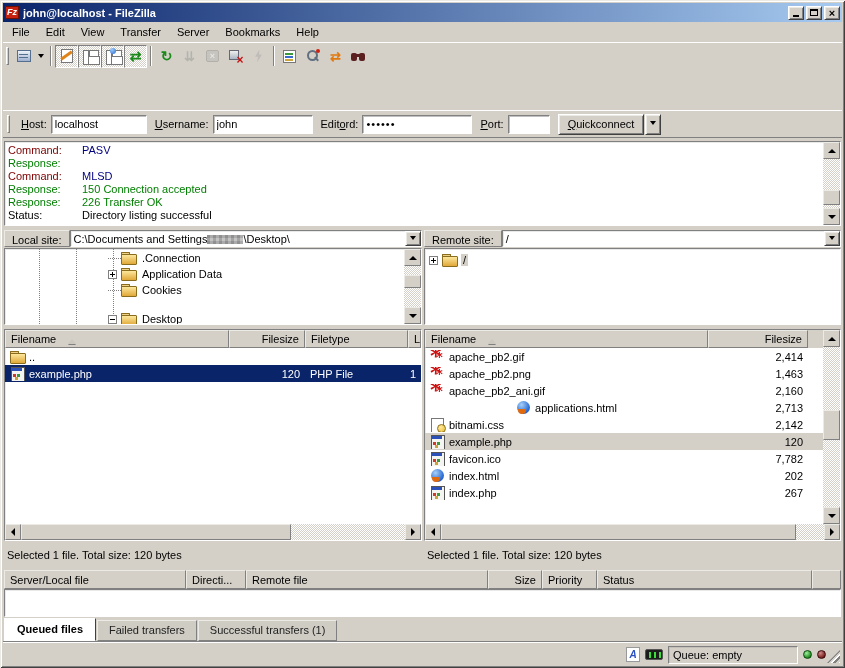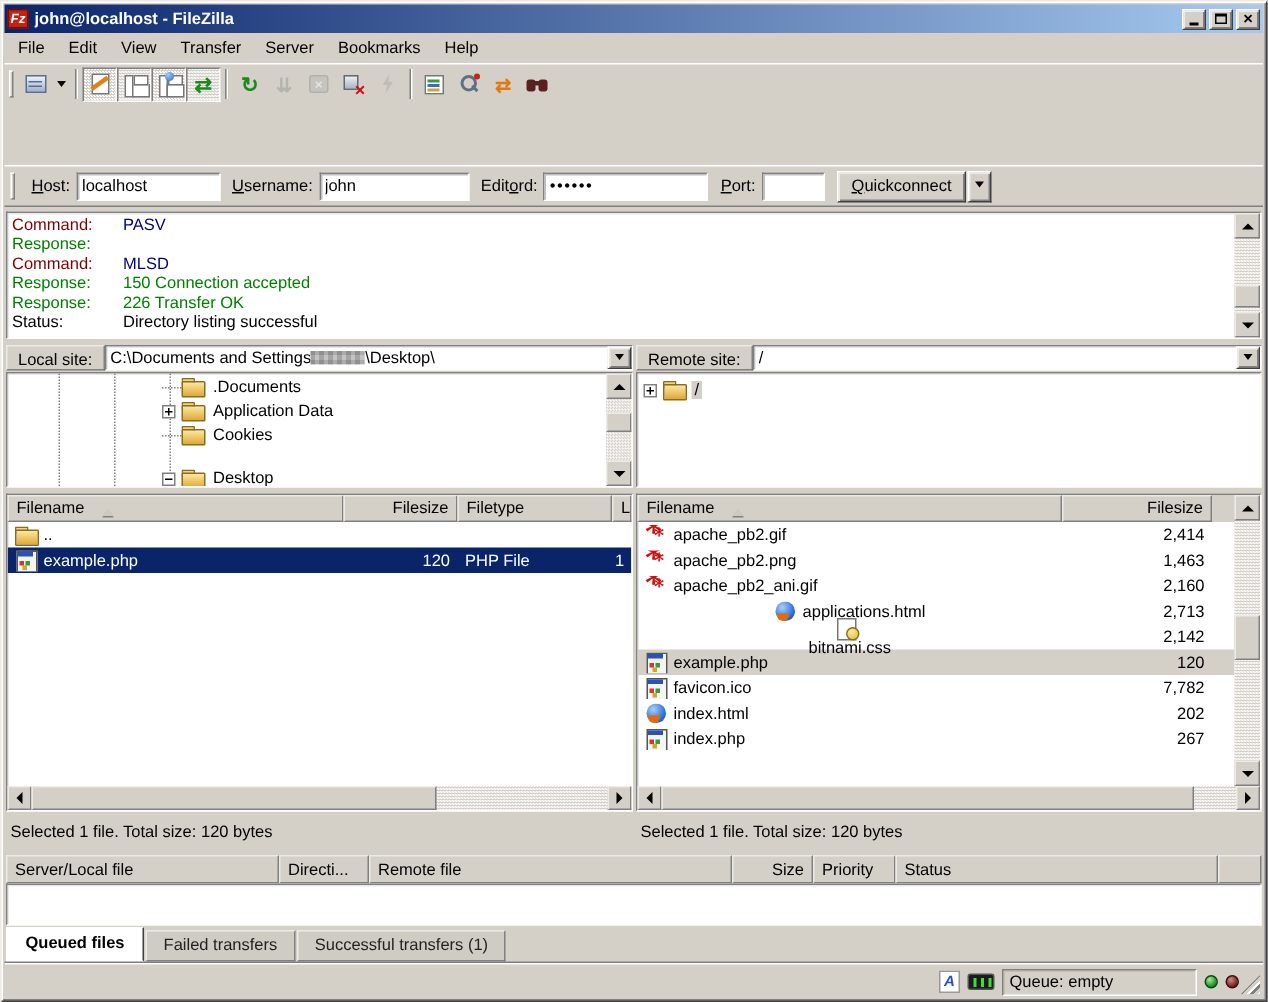--- a/index.html
+++ b/index.html
@@ -328,21 +328,21 @@
               <div class="tri-up"></div>
             </div>
           <div class="thumb raised-thin" style="top:26px;height:13px"></div>
           <div class="sbtn raised-thin sb-down">
               <div class="tri-down"></div>
             </div>
         </div>
       <div class="tree-row" style="left: 103px; top: 1px;">
             <div class="tree-stub"></div>
             <div class="fi fi-folder"></div>
-            <span class="tree-label">.Documents</span>
+            <span class="tree-label">.Connection</span>
           </div>
           <div class="tree-row" style="left: 103px; top: 17px;">
             <div class="expander plus"></div>
             <div class="fi fi-folder"></div>
             <span class="tree-label">Application Data</span>
           </div>
           <div class="tree-row" style="left: 103px; top: 33px;">
             <div class="tree-stub"></div>
             <div class="fi fi-folder"></div>
             <span class="tree-label">Cookies</span>
@@ -454,21 +454,21 @@
               <div class="cell right" style="width: 100px;">2,160</div>
             </div>
             <div class="lrow">
               <div class="cell" style="width: 283px; justify-content: center;">
                 <div class="fi fi-html"></div>
                 <span>applications.html</span>
               </div>
               <div class="cell right" style="width: 100px;">2,713</div>
             </div>
             <div class="lrow">
-              <div class="cell" style="width: 283px; flex-direction: column;">
+              <div class="cell" style="width: 283px;">
                 <div class="fi fi-css"></div>
                 <span>bitnami.css</span>
               </div>
               <div class="cell right" style="width: 100px;">2,142</div>
             </div>
             <div class="lrow sel-inactive">
               <div class="cell" style="width: 283px;">
                 <div class="fi fi-php">
                   <div class="dots"></div>
                 </div>

